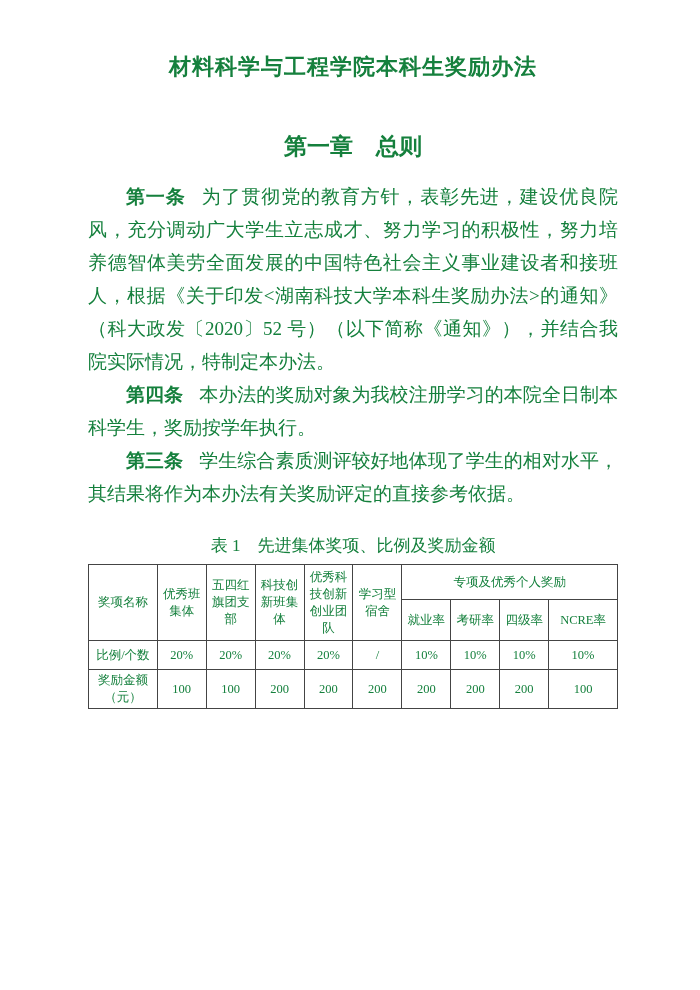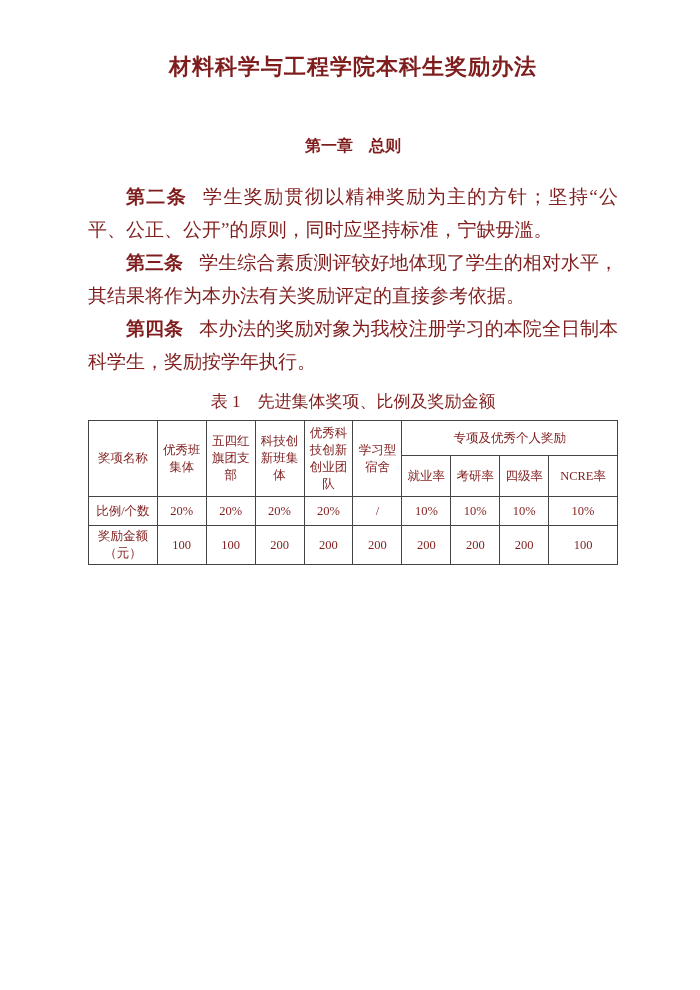--- a/index.html
+++ b/index.html
@@ -7,58 +7,58 @@
     padding: 0;
     background: #ffffff;
   }
   .page {
     position: relative;
     width: 700px;
     height: 990px;
     background: #ffffff;
     box-sizing: border-box;
     padding: 52px 82px 0 88px;
-    color: #7f1d1d;
+    color: #15803d;
     font-family: "Liberation Serif", "DejaVu Serif", serif;
     overflow: hidden;
   }
   .doc-title {
     margin: 0 0 50px 0;
     text-align: center;
     font-family: "Liberation Sans", "DejaVu Sans", sans-serif;
     font-weight: bold;
     font-size: 22px;
     line-height: 30px;
     letter-spacing: 1px;
   }
   .chapter-heading {
     margin: 0 0 20px 0;
     text-align: center;
     font-family: "Liberation Sans", "DejaVu Sans", sans-serif;
     font-weight: bold;
-    font-size: 16px;
+    font-size: 23px;
     line-height: 28px;
   }
   .chapter-heading.second {
     margin-top: 24px;
   }
   .article {
     margin: 0;
     font-size: 19px;
     line-height: 33px;
     text-align: justify;
     text-justify: inter-ideograph;
     text-indent: 38px;
   }
   .article-label {
     font-weight: bold;
     margin-right: 0.85em;
   }
   .table-caption {
-    margin: 12px 0 6px 0;
+    margin: 24px 0 6px 0;
     text-align: center;
     font-size: 17px;
     line-height: 24px;
   }
   table.award-table {
     width: 100%;
     border-collapse: collapse;
     table-layout: fixed;
     font-size: 12.5px;
     line-height: 17px;
@@ -78,27 +78,27 @@
 </head>
 <body>
 
 <div class="page">
 
   <h1 class="doc-title">材料科学与工程学院本科生奖励办法</h1>
 
   <h2 class="chapter-heading">第一章　总则</h2>
 
   <p class="article">
-    <span class="article-label">第二条</span><span>学生奖励贯彻以精神奖励为主的方针；坚持“公平、公正、公开”的原则，同时应坚持标准，宁缺毋滥。</span>
+    <span class="article-label">第一条</span><span>为了贯彻党的教育方针，表彰先进，建设优良院风，充分调动广大学生立志成才、努力学习的积极性，努力培养德智体美劳全面发展的中国特色社会主义事业建设者和接班人，根据《关于印发&lt;湖南科技大学本科生奖励办法&gt;的通知》（科大政发〔2020〕52 号）（以下简称《通知》），并结合我院实际情况，特制定本办法。</span>
+  </p>
+  <p class="article">
+    <span class="article-label">第四条</span><span>本办法的奖励对象为我校注册学习的本院全日制本科学生，奖励按学年执行。</span>
   </p>
   <p class="article">
     <span class="article-label">第三条</span><span>学生综合素质测评较好地体现了学生的相对水平，其结果将作为本办法有关奖励评定的直接参考依据。</span>
-  </p>
-  <p class="article">
-    <span class="article-label">第四条</span><span>本办法的奖励对象为我校注册学习的本院全日制本科学生，奖励按学年执行。</span>
   </p>
 
 
 
   <p class="table-caption">表 1　先进集体奖项、比例及奖励金额</p>
 
   <table class="award-table">
     <colgroup>
       <col style="width:13%">
       <col style="width:9.25%">

